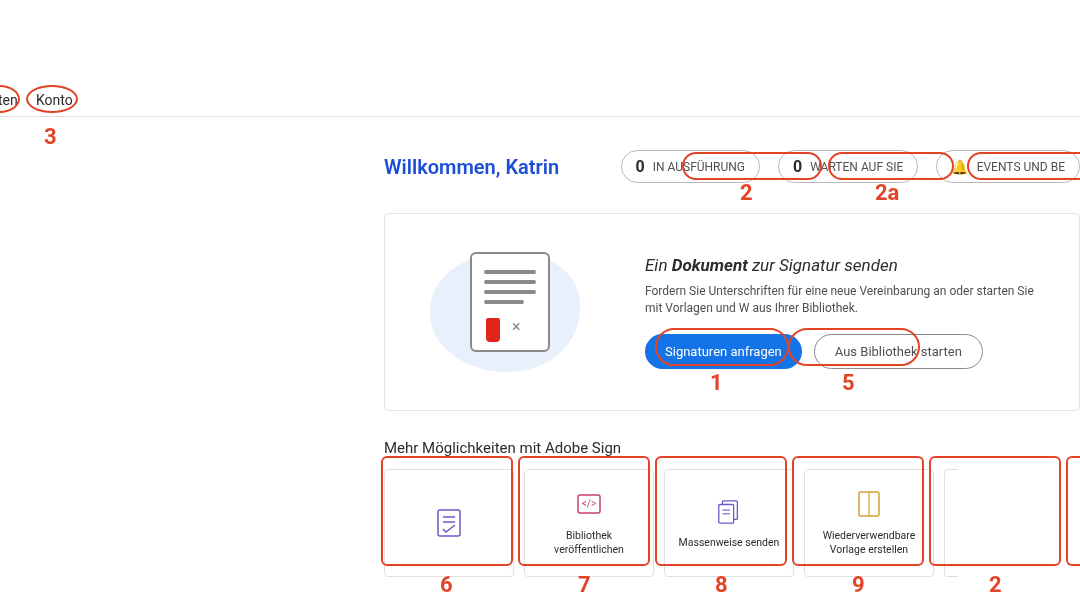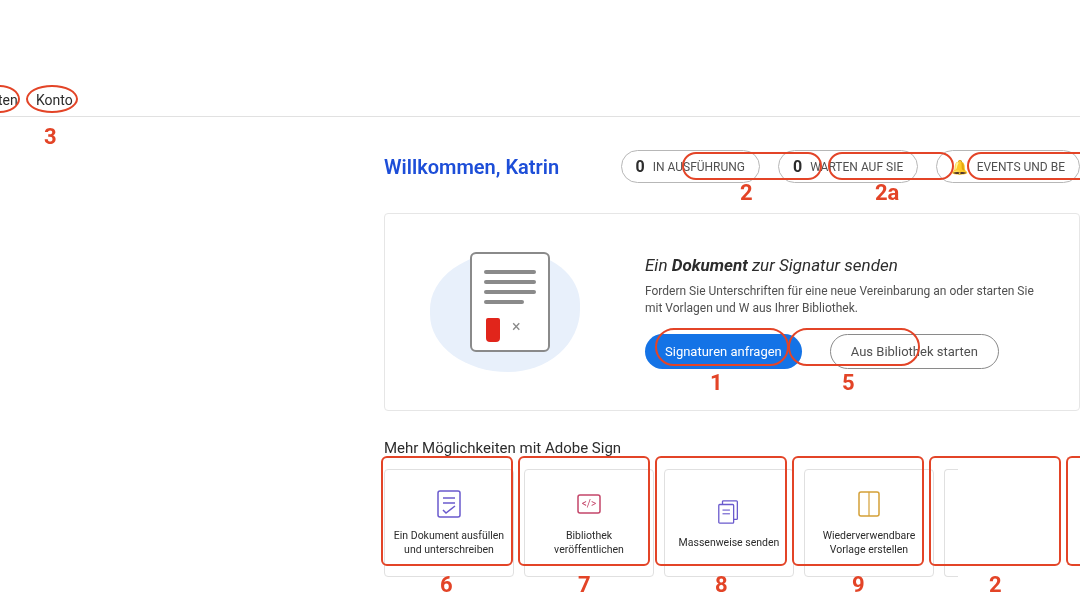--- a/index.html
+++ b/index.html
@@ -83,21 +83,21 @@
     }
     .doc .line { position: absolute; left: 12px; right: 12px; height: 4px; background: #8a8a8a; border-radius: 2px; }
     .doc .l1 { top: 16px; } .doc .l2 { top: 26px; } .doc .l3 { top: 36px; } .doc .l4 { top: 46px; width: 40px; }
     .doc .tag { position: absolute; left: 14px; bottom: 8px; width: 14px; height: 24px; background: #e1251b; border-radius: 2px 2px 4px 4px; }
     .doc .x { position: absolute; left: 40px; bottom: 14px; font-size: 16px; color: #8a8a8a; }
 
     .hero-text { flex: 1; }
     .hero-title { font-size: 17px; color: #2c2c2c; font-weight: 400; margin-bottom: 8px; font-style: italic; }
     .hero-title b { font-weight: 700; }
     .hero-desc { font-size: 12px; color: #505050; line-height: 1.4; margin-bottom: 18px; max-width: 480px; }
-    .hero-btns { display: flex; gap: 28px; }
+    .hero-btns { display: flex; gap: 12px; }
     .btn {
       border-radius: 20px; padding: 9px 20px; font-size: 13px; cursor: pointer; border: none;
     }
     .btn-primary { background: #1473e6; color: #fff; }
     .btn-secondary { background: #fff; color: #505050; border: 1px solid #8a8a8a; }
 
     .more-title {
       font-size: 15px; color: #2c2c2c; margin-top: 28px; margin-bottom: 12px;
     }
     .cards { display: flex; gap: 10px; }
@@ -184,21 +184,20 @@
   <div class="cards">
     <div class="card">
       <div class="ico">
         <svg width="24" height="28" viewBox="0 0 24 28">
             <rect x="1" y="1" width="22" height="26" rx="2" fill="none" stroke="#6a5acd" stroke-width="1.5"></rect>
             <line x1="6" y1="8" x2="18" y2="8" stroke="#6a5acd" stroke-width="1.5"></line>
             <line x1="6" y1="13" x2="18" y2="13" stroke="#6a5acd" stroke-width="1.5"></line>
             <path d="M6 20 L9 23 L18 16" fill="none" stroke="#6a5acd" stroke-width="1.5"></path>
           </svg>
       </div>
-      <div class="lbl">Ein Dokument ausfüllen und unterschreiben</div>
     </div>
     <div class="card">
       <div class="ico">
         <svg width="24" height="24" viewBox="0 0 24 24">
             <rect x="1" y="3" width="22" height="18" rx="2" fill="none" stroke="#c44569" stroke-width="1.5"></rect>
             <text x="12" y="15" font-size="10" fill="#c44569" text-anchor="middle">&lt;/&gt;</text>
           </svg>
       </div>
       <div class="lbl">Bibliothek veröffentlichen</div>
     </div>

